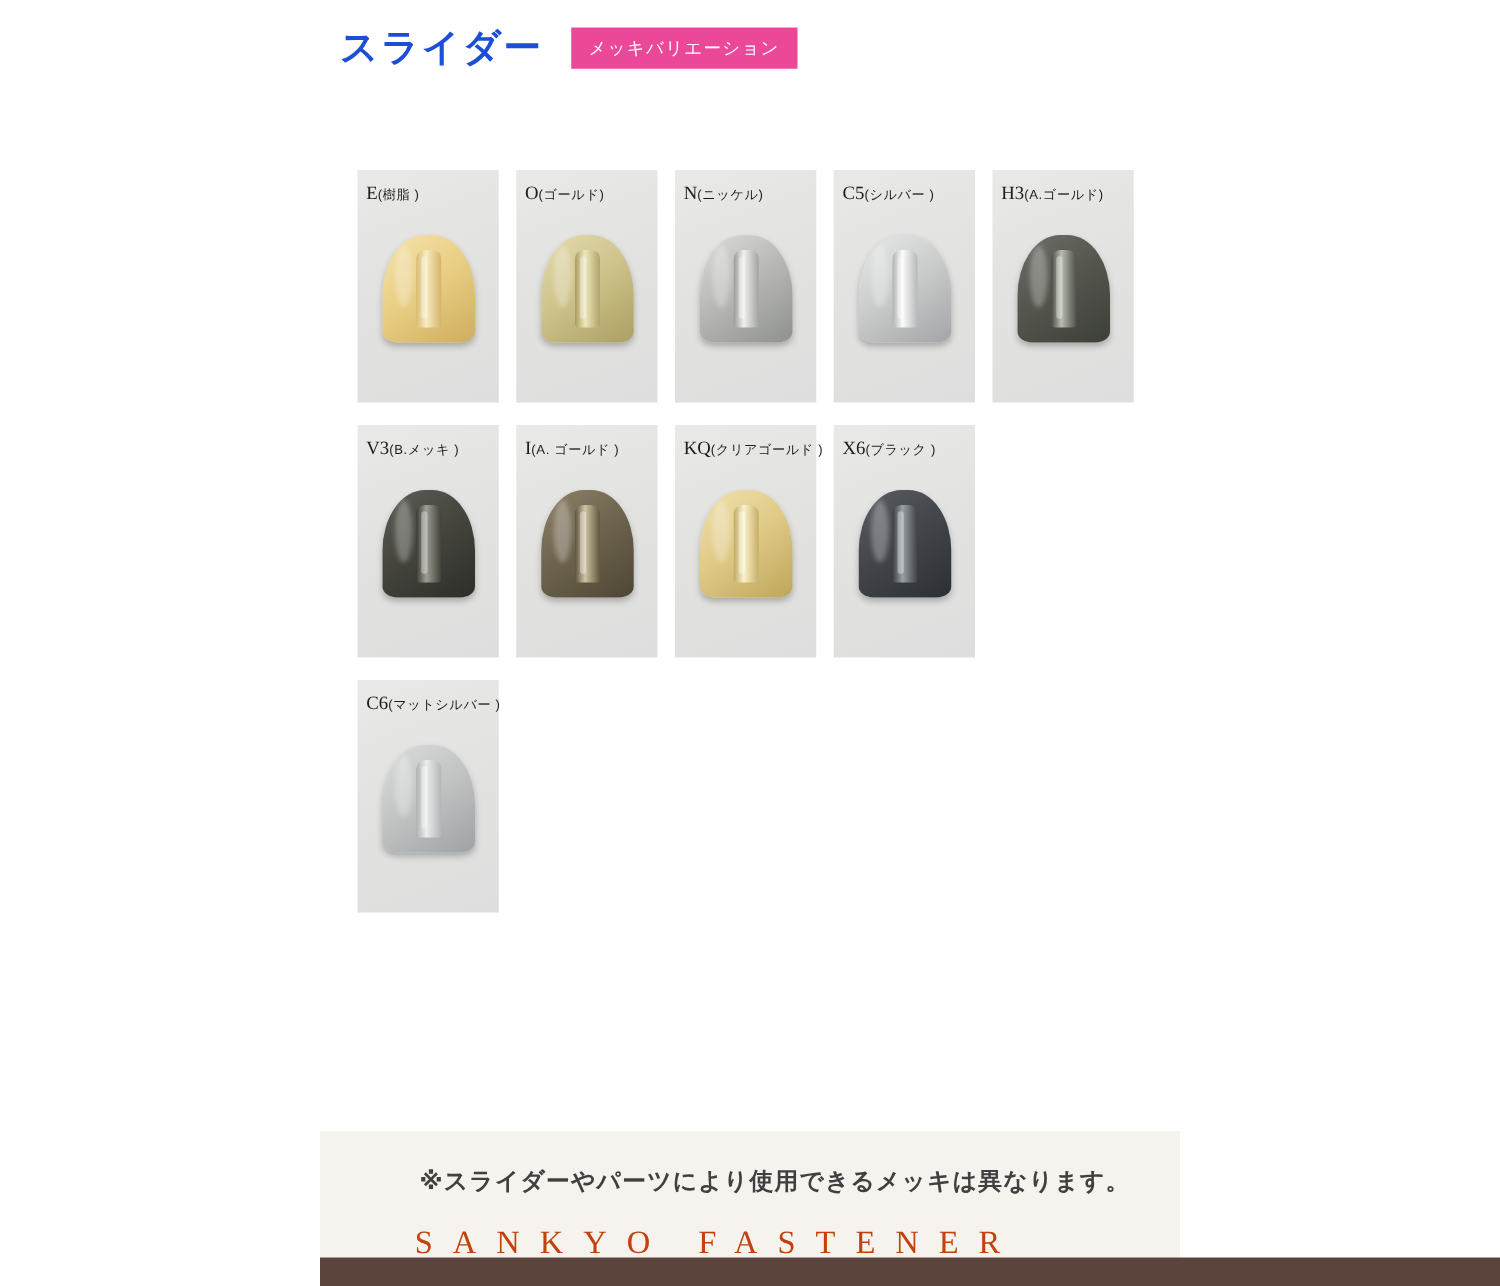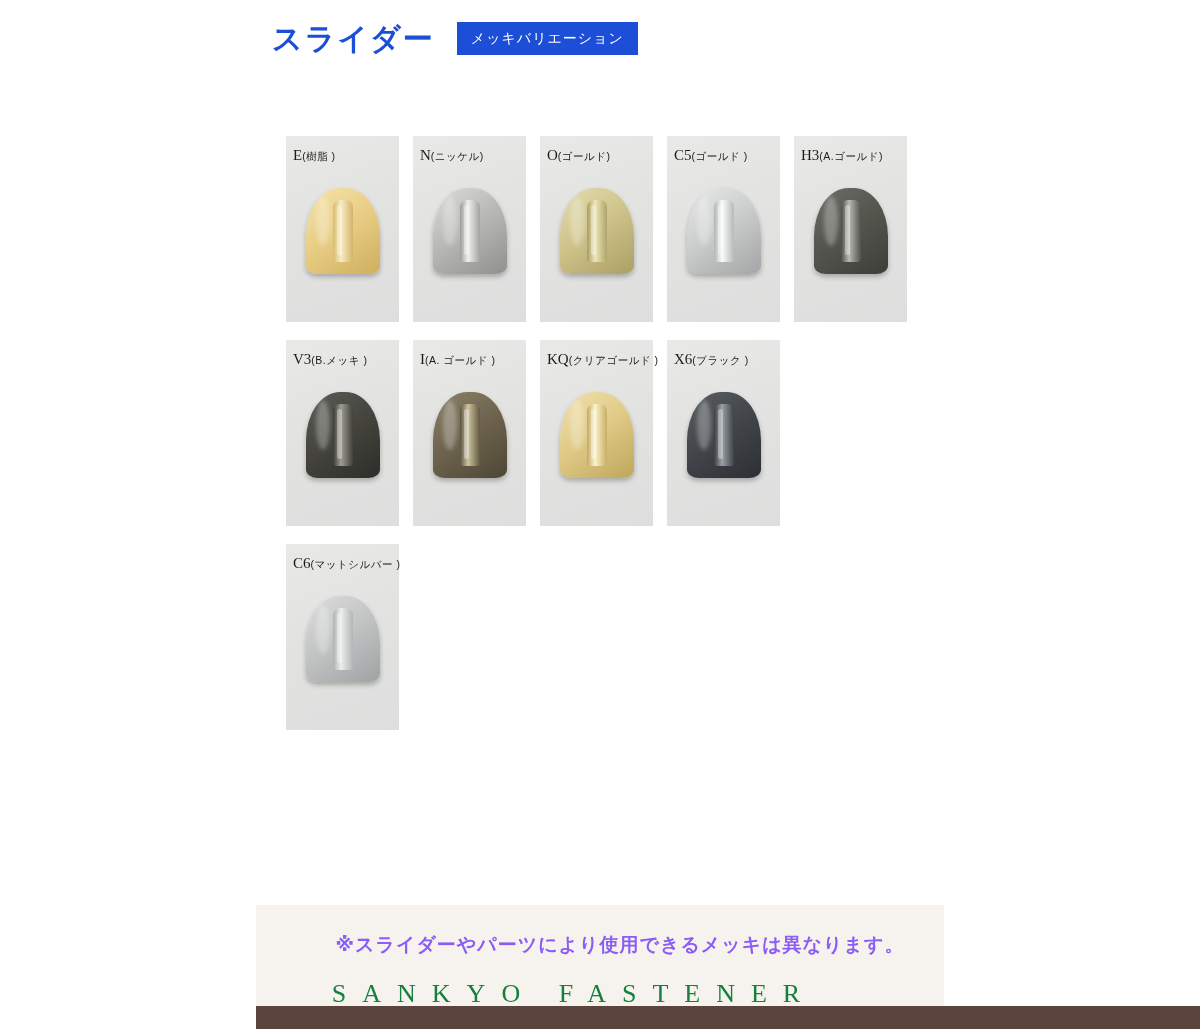--- a/index.html
+++ b/index.html
@@ -27,21 +27,21 @@
   }
   #page-title {
     font-size: 30px;
     font-weight: bold;
     letter-spacing: 2px;
     color: #1d4ed8;
     line-height: 1;
   }
   #subtitle-badge {
     margin-left: 22px;
-    background: #1d4ed8;
+    background: #ec4899;
     color: #ffffff;
     font-size: 14px;
     letter-spacing: 1px;
     padding: 9px 14px 10px 14px;
     line-height: 1;
     white-space: nowrap;
   }
 
   
   #swatch-grid {
@@ -135,33 +135,33 @@
     background: #f6f3ee;
   }
   #footer-note {
     position: absolute;
     left: 0;
     top: 27px;
     width: 728px;
     text-align: center;
     font-size: 19px;
     font-weight: bold;
-    color: #8b5cf6;
+    color: #404040;
     letter-spacing: 1px;
   }
   #watermark {
     position: absolute;
     left: 0;
     top: 74px;
     width: 636px;
     text-align: center;
     font-family: "Liberation Serif", "DejaVu Serif", serif;
     font-size: 26px;
     letter-spacing: 16px;
-    color: #15803d;
+    color: #c2410c;
     white-space: nowrap;
   }
   #bottom-bar {
     position: absolute;
     left: 256px;
     top: 1006px;
     width: 944px;
     height: 23px;
     background: #5a443c;
   }
@@ -178,37 +178,37 @@
     <div class="swatch-row">
       <div class="swatch">
         <div class="label"><span class="code">E</span><span class="jp">(樹脂 )</span></div>
         <div class="slider-body">
           <div class="slider-shell" style="background: linear-gradient(145deg, rgb(246, 227, 172) 0%, rgb(233, 207, 134) 45%, rgb(207, 174, 94) 100%);"></div>
           <div class="slider-shine"></div>
           <div class="slider-tab" style="background: linear-gradient(90deg, rgb(217, 187, 112), rgb(247, 236, 194) 40%, rgb(213, 180, 105));"></div>
         </div>
       </div>
       <div class="swatch">
+        <div class="label"><span class="code">O</span><span class="jp">(ゴールド)</span></div>
+        <div class="slider-body">
+          <div class="slider-shell" style="background: linear-gradient(145deg, rgb(228, 219, 176) 0%, rgb(207, 196, 140) 45%, rgb(171, 159, 99) 100%);"></div>
+          <div class="slider-shine"></div>
+          <div class="slider-tab" style="background: linear-gradient(90deg, rgb(168, 156, 96), rgb(239, 231, 189) 40%, rgb(176, 164, 105));"></div>
+        </div>
+      </div>
+      <div class="swatch">
         <div class="label"><span class="code">N</span><span class="jp">(ニッケル)</span></div>
         <div class="slider-body">
           <div class="slider-shell" style="background: linear-gradient(145deg, rgb(220, 220, 218) 0%, rgb(185, 186, 182) 45%, rgb(143, 145, 140) 100%);"></div>
           <div class="slider-shine"></div>
           <div class="slider-tab" style="background: linear-gradient(90deg, rgb(155, 156, 152), rgb(240, 240, 238) 40%, rgb(163, 164, 159));"></div>
         </div>
       </div>
       <div class="swatch">
-        <div class="label"><span class="code">O</span><span class="jp">(ゴールド)</span></div>
-        <div class="slider-body">
-          <div class="slider-shell" style="background: linear-gradient(145deg, rgb(228, 219, 176) 0%, rgb(207, 196, 140) 45%, rgb(171, 159, 99) 100%);"></div>
-          <div class="slider-shine"></div>
-          <div class="slider-tab" style="background: linear-gradient(90deg, rgb(168, 156, 96), rgb(239, 231, 189) 40%, rgb(176, 164, 105));"></div>
-        </div>
-      </div>
-      <div class="swatch">
-        <div class="label"><span class="code">C5</span><span class="jp">(ゴールド )</span></div>
+        <div class="label"><span class="code">C5</span><span class="jp">(シルバー )</span></div>
         <div class="slider-body">
           <div class="slider-shell" style="background: linear-gradient(145deg, rgb(232, 233, 233) 0%, rgb(204, 205, 205) 45%, rgb(163, 165, 166) 100%);"></div>
           <div class="slider-shine"></div>
           <div class="slider-tab" style="background: linear-gradient(90deg, rgb(176, 178, 179), rgb(251, 251, 251) 40%, rgb(182, 184, 185));"></div>
         </div>
       </div>
       <div class="swatch">
         <div class="label"><span class="code">H3</span><span class="jp">(A.ゴールド)</span></div>
         <div class="slider-body">
           <div class="slider-shell" style="background: linear-gradient(145deg, rgb(109, 111, 104) 0%, rgb(85, 87, 79) 45%, rgb(60, 62, 56) 100%);"></div>

